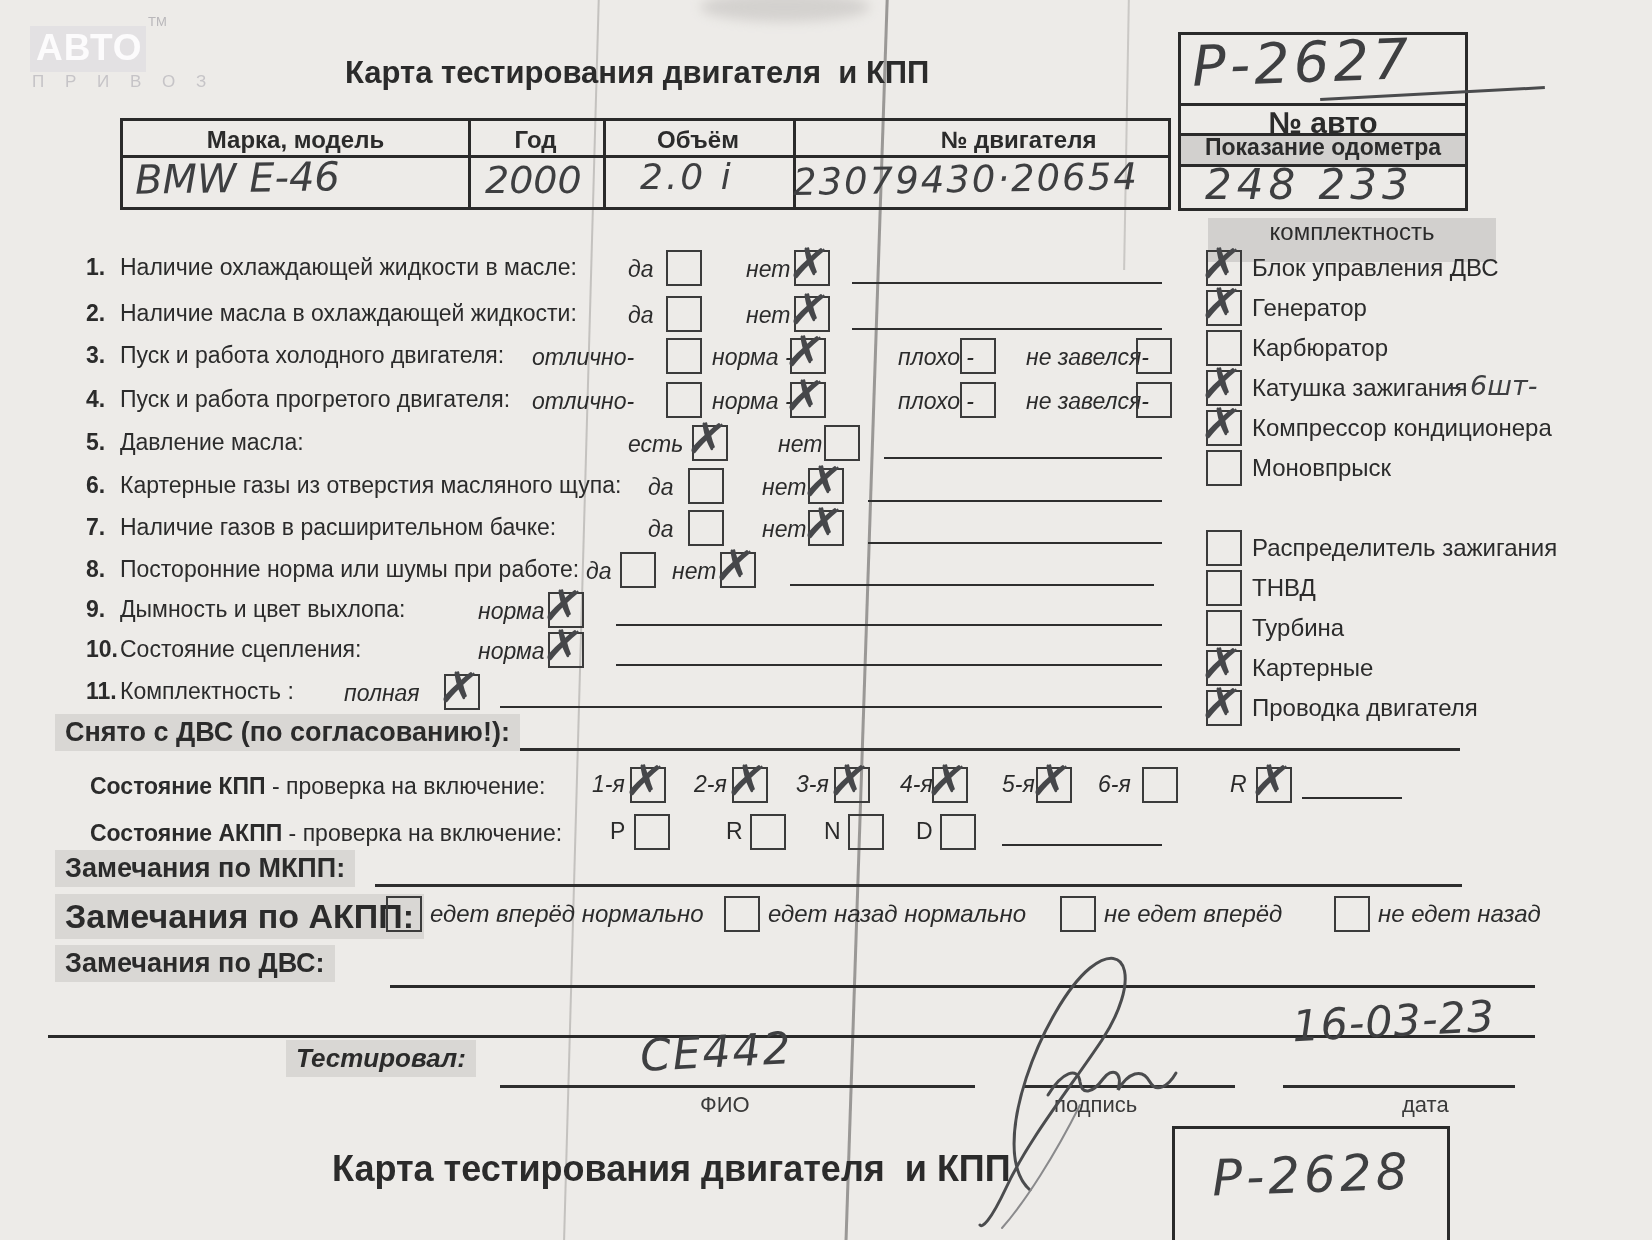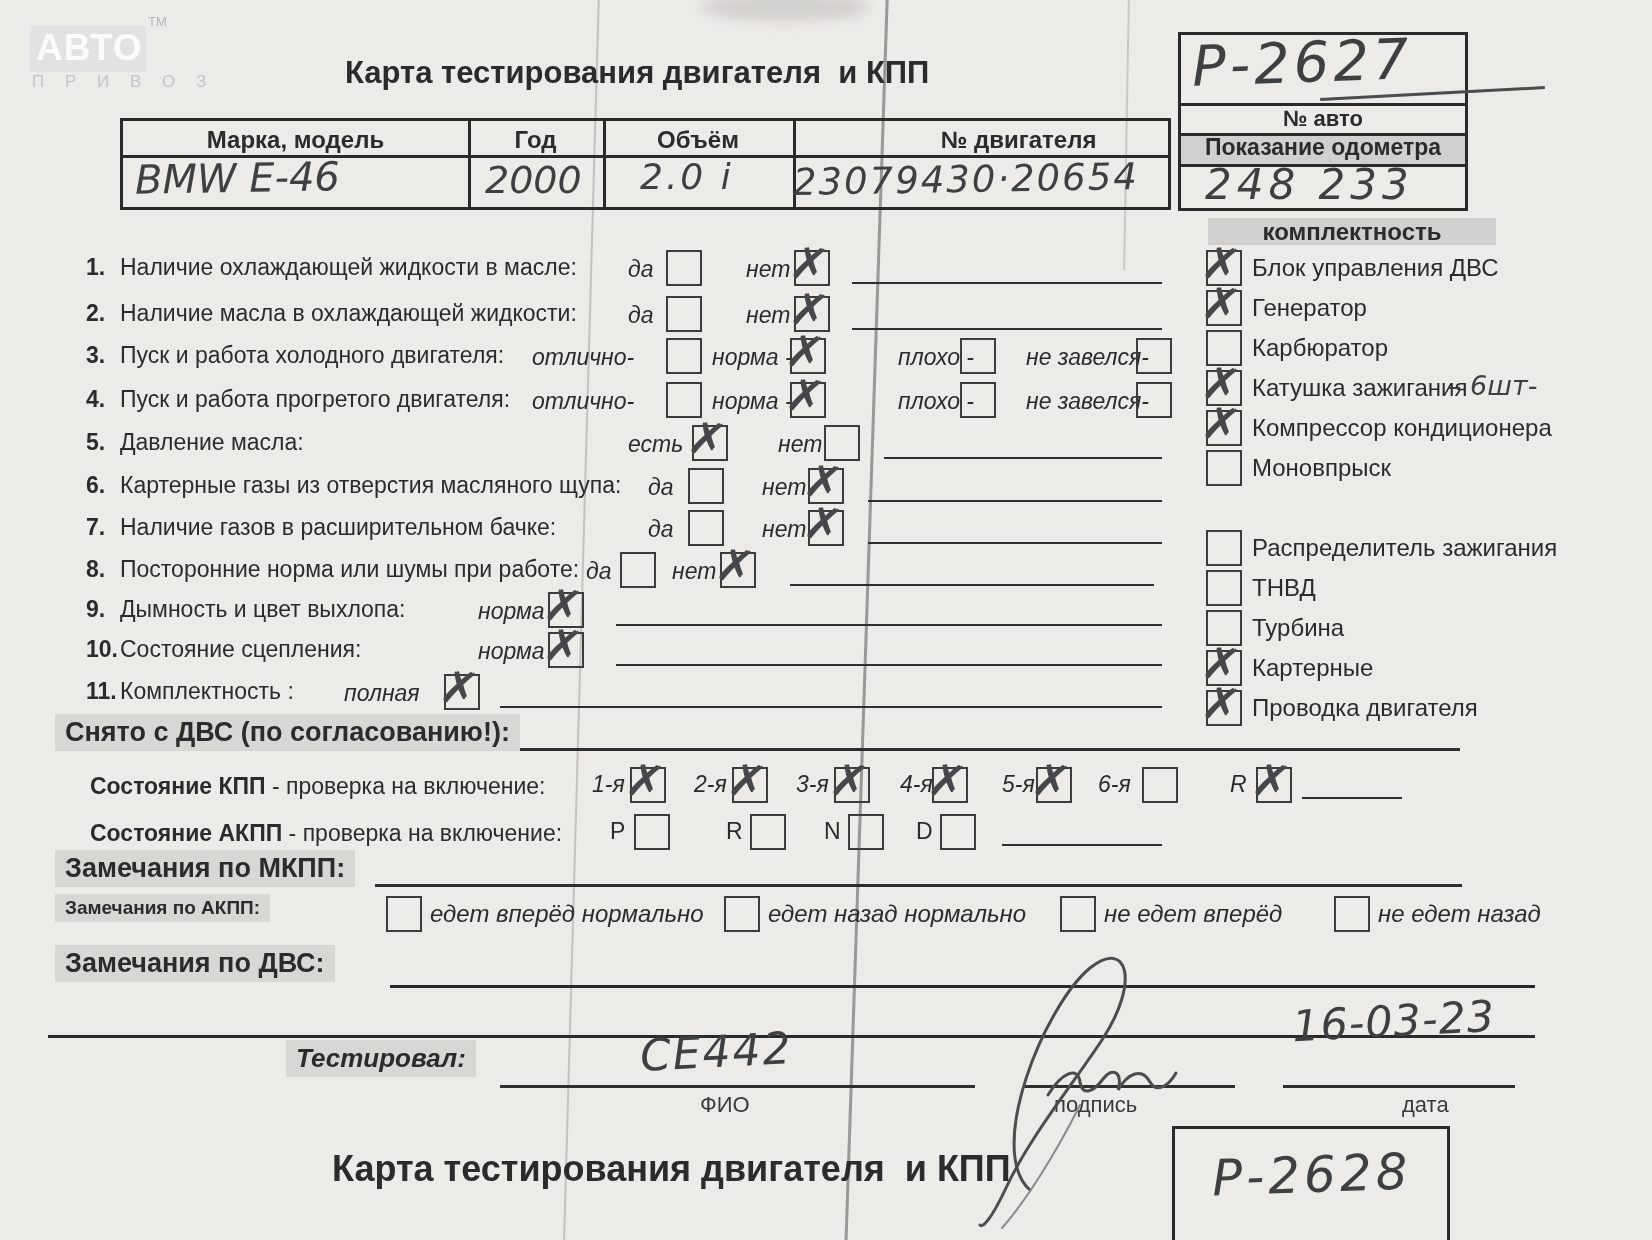--- a/index.html
+++ b/index.html
@@ -37,21 +37,21 @@
   <div class="abs" style="left:30px;top:26px;width:116px;height:46px;background:#e3e1e3;"></div>
   <div class="abs" style="left:36px;top:27px;font-weight:bold;font-size:37px;color:#fcfbfc;letter-spacing:1px;">АВТО</div>
   <div class="abs" style="left:148px;top:14px;font-size:13px;color:#b9b7ba;">TM</div>
   <div class="abs" style="left:32px;top:72px;font-size:17px;color:#c6c4c7;letter-spacing:8px;">П Р И В О З</div>
 
   <div class="title" style="left:345px;top:55px;">Карта тестирования двигателя  и КПП</div>
 
   <div class="abs" style="left:1178px;top:32px;width:284px;height:173px;border:3px solid #2a2a2a;">
     <div class="abs" style="left:0;top:68px;width:284px;border-top:3px solid #2a2a2a;"></div>
     <div class="abs" style="left:0;top:98px;width:284px;height:28px;background:#d2d0ce;border-top:3px solid #2a2a2a;border-bottom:3px solid #2a2a2a;"></div>
-    <div class="cell-h" style="left:0;top:71px;width:284px;font-size:22px;">№ авто</div>
+    <div class="cell-h" style="left:0;top:71px;width:284px;font-size:30px;">№ авто</div>
     <div class="cell-h" style="left:0;top:99px;width:284px;font-size:23px;">Показание одометра</div>
   </div>
   <div class="hw" style="left:1192px;top:30px;font-size:56px;transform:rotate(-2deg);letter-spacing:4px;">Р-2627</div>
   <div class="abs" style="left:1320px;top:92px;width:225px;border-top:3px solid #4a4b4d;transform:rotate(-3deg);"></div>
   <div class="hw" style="left:1205px;top:160px;font-size:42px;letter-spacing:5px;">248 233</div>
 
   <div class="abs" style="left:120px;top:118px;width:1045px;height:86px;border:3px solid #2a2a2a;">
     <div class="abs" style="left:0;top:34px;width:1045px;border-top:3px solid #2a2a2a;"></div>
     <div class="abs" style="left:345px;top:0;height:86px;border-left:3px solid #2a2a2a;"></div>
     <div class="abs" style="left:480px;top:0;height:86px;border-left:3px solid #2a2a2a;"></div>
@@ -59,21 +59,21 @@
     <div class="cell-h" style="left:0;top:5px;width:345px;">Марка, модель</div>
     <div class="cell-h" style="left:345px;top:5px;width:135px;">Год</div>
     <div class="cell-h" style="left:480px;top:5px;width:190px;">Объём</div>
     <div class="cell-h" style="left:670px;top:5px;width:451px;">№ двигателя</div>
   </div>
   <div class="hw" style="left:135px;top:155px;font-size:40px;transform:rotate(-1deg);">BMW   Е-46</div>
   <div class="hw" style="left:485px;top:158px;font-size:38px;">2000</div>
   <div class="hw" style="left:640px;top:156px;font-size:36px;letter-spacing:3px;">2.0 i</div>
   <div class="hw" style="left:793px;top:158px;font-size:37px;letter-spacing:2px;transform:rotate(-1deg);">23079430·20654</div>
 
-  <div class="abs" style="left:1208px;top:218px;width:288px;height:27px;background:#d2d0ce;font-weight:bold;font-size:24px;text-align:center;">комплектность</div>
+  <div class="abs" style="left:1208px;top:218px;width:288px;height:44px;background:#d2d0ce;font-weight:normal;font-size:24px;text-align:center;">комплектность</div>
 
   <div class="row" style="top:290px">
       <span class="box checked" style="left:1206px"></span>
       <span class="citem" style="left:1252px;top:4px">Генератор</span>
     </div>
   <div class="row" style="top:250px">
       <span class="box checked" style="left:1206px"></span>
       <span class="citem" style="left:1252px;top:4px">Блок управления ДВС</span>
     </div>
   <div class="row" style="top:330px">
@@ -245,21 +245,21 @@
     <span class="lbl" style="left:824px;top:6px">N</span>
     <span class="box" style="left:848px;top:2px"></span>
     <span class="lbl" style="left:916px;top:6px">D</span>
     <span class="box" style="left:940px;top:2px"></span>
     <span class="bline" style="left:1002px;width:160px;top:32px"></span>
   </div>
 
   <div class="glabel" style="left:55px;top:850px;font-size:27px;">Замечания по МКПП:</div>
   <div class="bline" style="left:375px;top:884px;width:1087px;border-bottom-width:3px;"></div>
 
-  <div class="glabel" style="left:55px;top:894px;font-size:19px;">Замечания по АКПП:</div>
+  <div class="glabel" style="left:55px;top:894px;font-size:34px;">Замечания по АКПП:</div>
   <div class="row" style="top:894px">
     <span class="box" style="left:386px;top:2px"></span>
     <span class="opt" style="left:430px;font-size:24px">едет вперёд нормально</span>
     <span class="box" style="left:724px;top:2px"></span>
     <span class="opt" style="left:768px;font-size:24px">едет назад нормально</span>
     <span class="box" style="left:1060px;top:2px"></span>
     <span class="opt" style="left:1104px;font-size:24px">не едет вперёд</span>
     <span class="box" style="left:1334px;top:2px"></span>
     <span class="opt" style="left:1378px;font-size:24px">не едет назад</span>
   </div>

